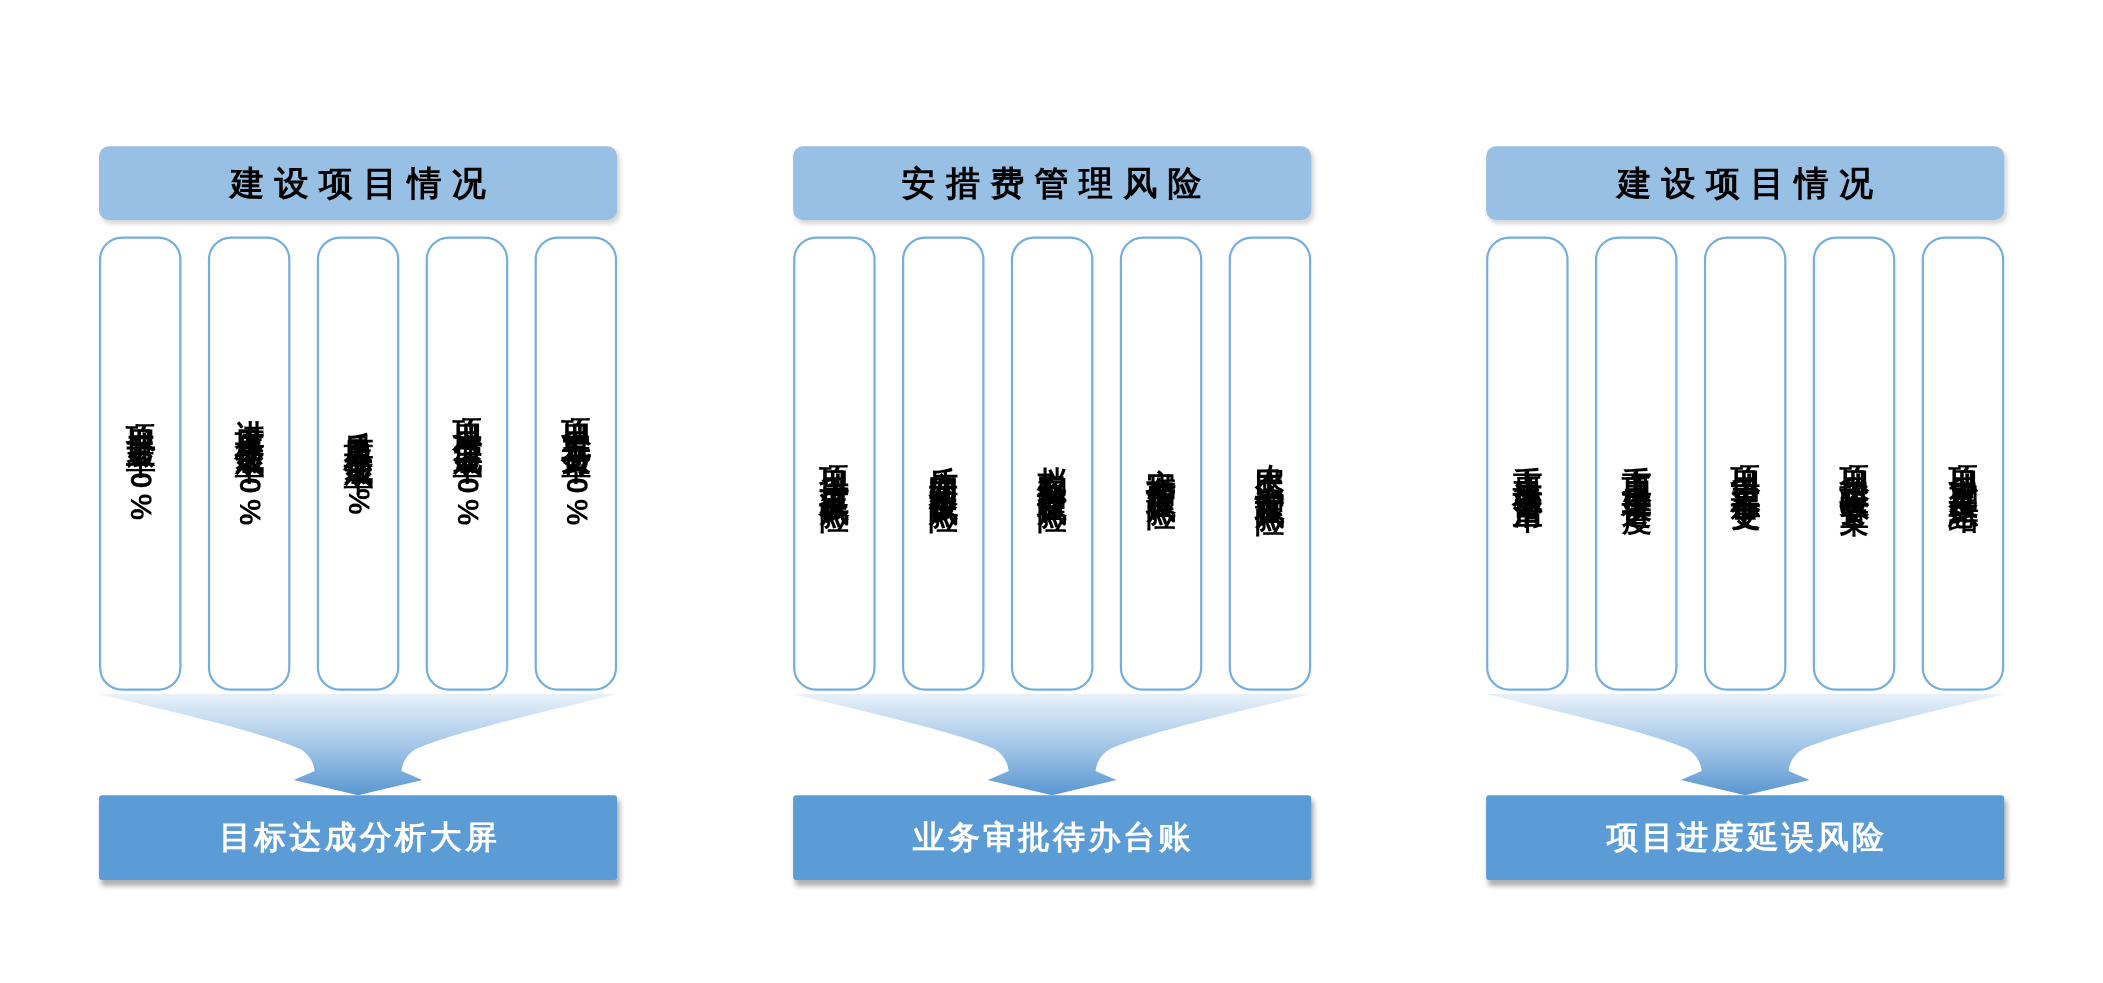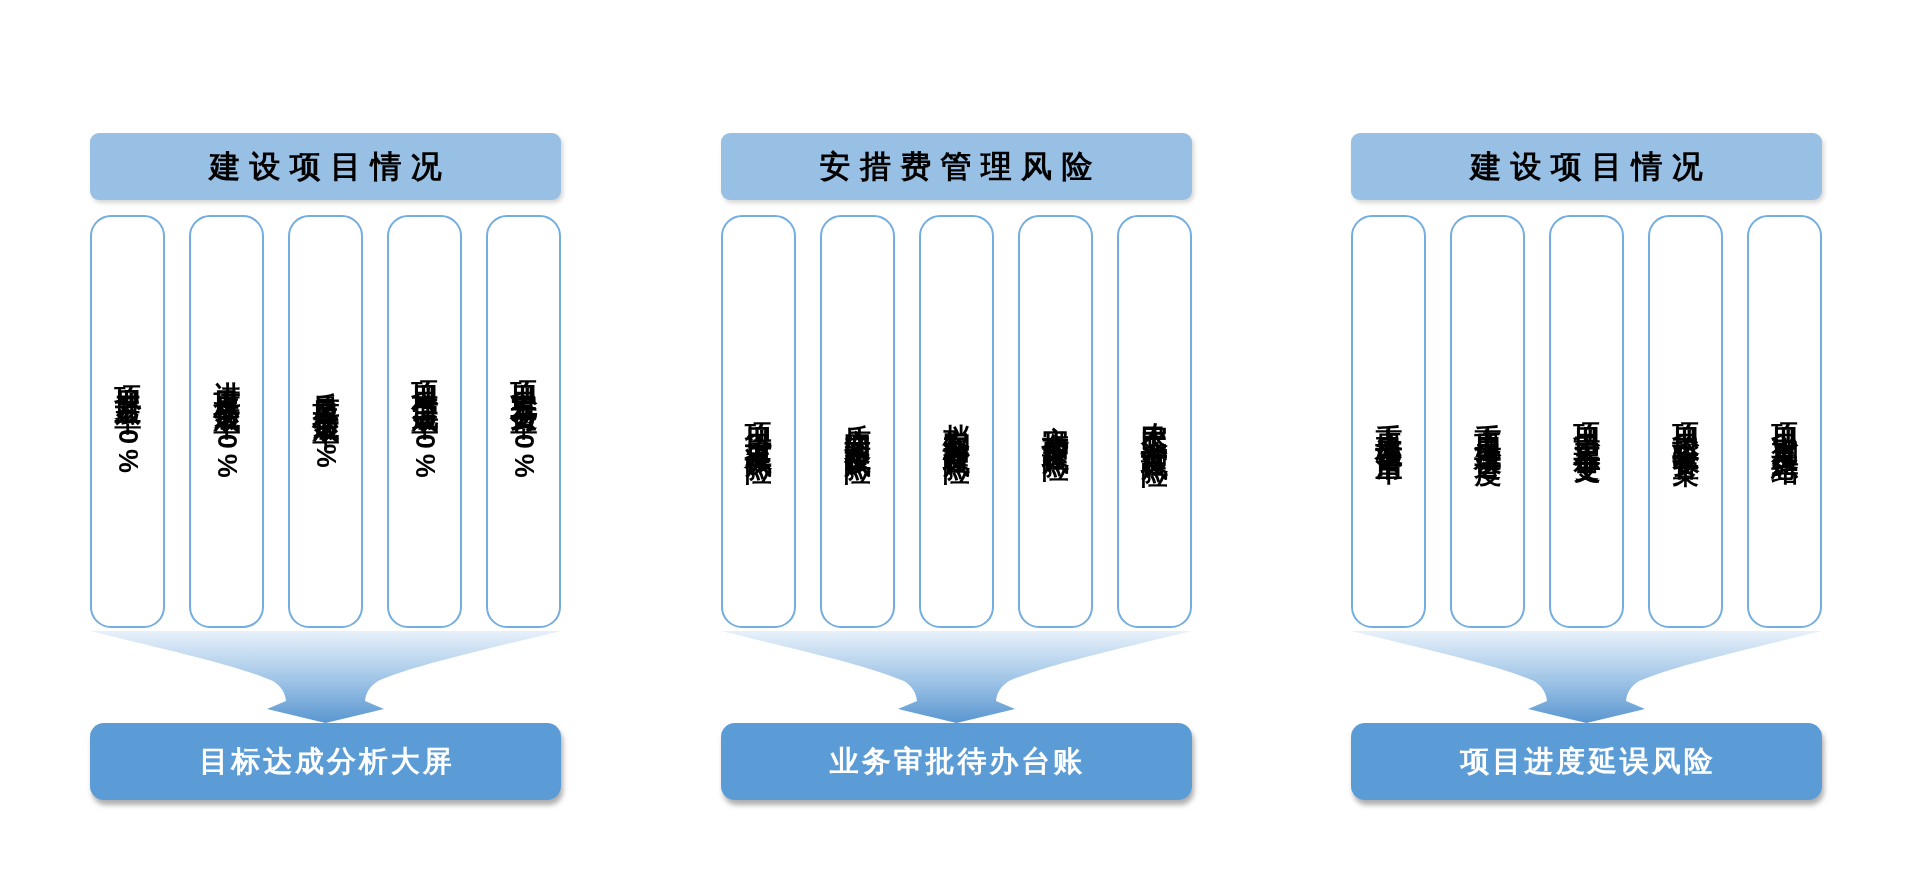--- a/index.html
+++ b/index.html
@@ -76,21 +76,21 @@
     position: relative;
     z-index: 1;
   }
   .stop-top    { stop-color: var(--funnel-top, #E8F1FA); }
   .stop-mid    { stop-color: var(--funnel-mid, #9DC3E6); }
   .stop-bottom { stop-color: var(--funnel-bottom, #5996D0); }
   .footer-bar {
     height: 77px;
     margin-top: -2px;
     background: var(--footer-bg, #5C9CD6);
-    border-radius: 14px;
+    border-radius: 3px;
     display: flex;
     align-items: center;
     justify-content: center;
     font-size: 29px;
     font-weight: 700;
     color: var(--footer-text, #ffffff);
     letter-spacing: 0.10em;
     text-indent: 0.10em;
     box-shadow: 2px 5px 5px rgba(110,110,110,0.55);
     position: relative;

